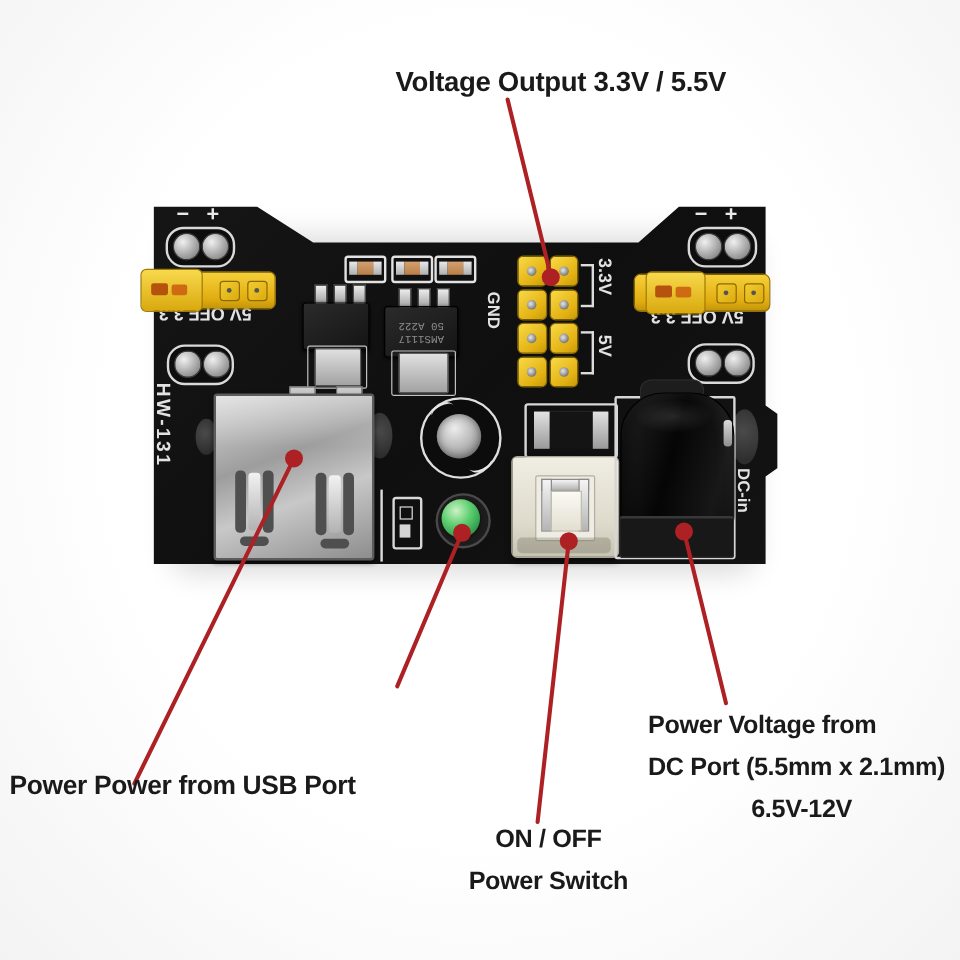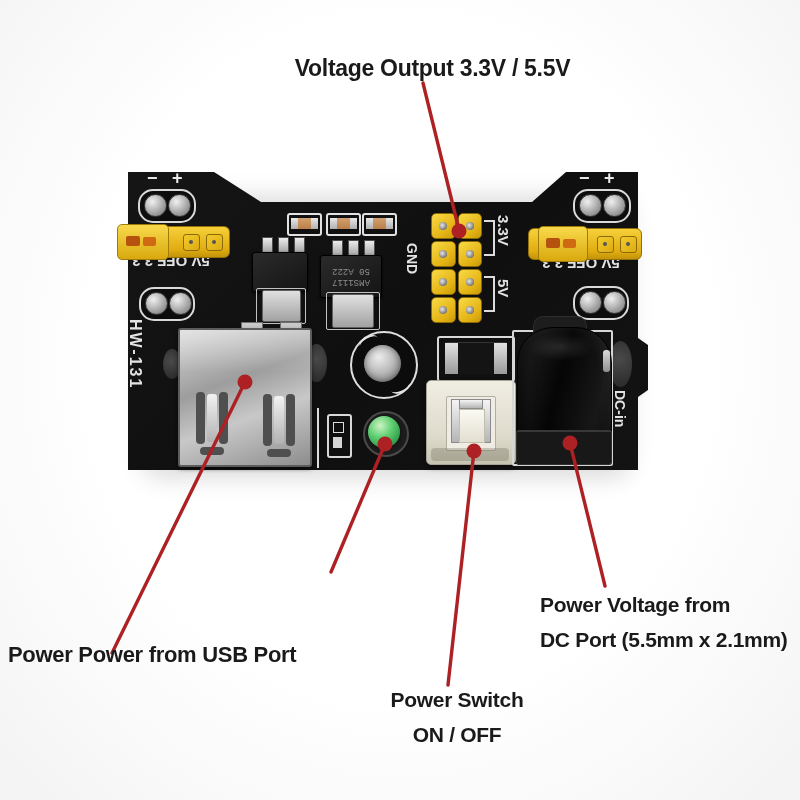--- a/index.html
+++ b/index.html
@@ -101,21 +101,21 @@
   #dc-bump{background:#1d1d1d;border:1px solid #2d2d2d;border-bottom:none;border-radius:10px 10px 0 0;}
   #dc-body{background:linear-gradient(105deg,#242424,#050505 45%,#181818 82%,#0b0b0b);
     border:1px solid #000;border-radius:36px 36px 12px 12px;
     box-shadow:inset -6px 5px 12px rgba(255,255,255,.05),inset 6px -5px 12px rgba(0,0,0,.6);}
   #dc-body .hl{position:absolute;left:10px;top:5px;width:66px;height:28px;border-radius:50%;
     background:radial-gradient(ellipse,rgba(255,255,255,.12),rgba(255,255,255,0) 70%);}
   #dc-base{background:#181818;border:1px solid #2f2f2f;border-top:2px solid #383838;border-radius:3px;}
   #dc-clip{background:linear-gradient(#dadada,#8f8f8f);border-radius:3px;}
   
   .ann{color:#1a1a1a;font-weight:700;letter-spacing:-.3px;}
-  #ann-voltage{left:260px;top:55px;width:345px;text-align:center;font-size:23px;}
+  #ann-voltage{left:260px;top:55px;width:345px;text-align:right;font-size:23px;}
   #ann-indicator{left:251px;top:566px;font-size:21px;}
   #ann-usb{left:8px;top:642px;font-size:22px;}
   #ann-switch{left:376px;top:682px;width:162px;text-align:center;font-size:21px;line-height:35px;}
   #ann-dc{left:540px;top:587px;width:256px;font-size:21px;line-height:35px;}
   #ann-dc .l3{text-align:center;}
   #overlay{left:0;top:0;pointer-events:none;}
 </style>
 </head>
 <body>
 
@@ -306,21 +306,22 @@
       <line x1="474" y1="451" x2="448" y2="685"></line>
       <circle cx="474" cy="451" r="7.5" stroke="none"></circle>
       <line x1="570" y1="443" x2="605" y2="586"></line>
       <circle cx="570" cy="443" r="7.5" stroke="none"></circle>
     </g>
   </svg>
 
   <div class="abs ann" id="ann-voltage">Voltage Output 3.3V / 5.5V</div>
   <div class="abs ann" id="ann-usb">Power Power from USB Port</div>
   <div class="abs ann" id="ann-switch">
+    <div>ON / OFF</div>
     <div>Power Switch</div>
-    <div>ON / OFF</div>
   </div>
   <div class="abs ann" id="ann-dc">
     <div>Power Voltage from</div>
     <div>DC Port (5.5mm x 2.1mm)</div>
+    <div class="l3">6.5V-12V</div>
   </div>
 
 </div>
 
 </body></html>

